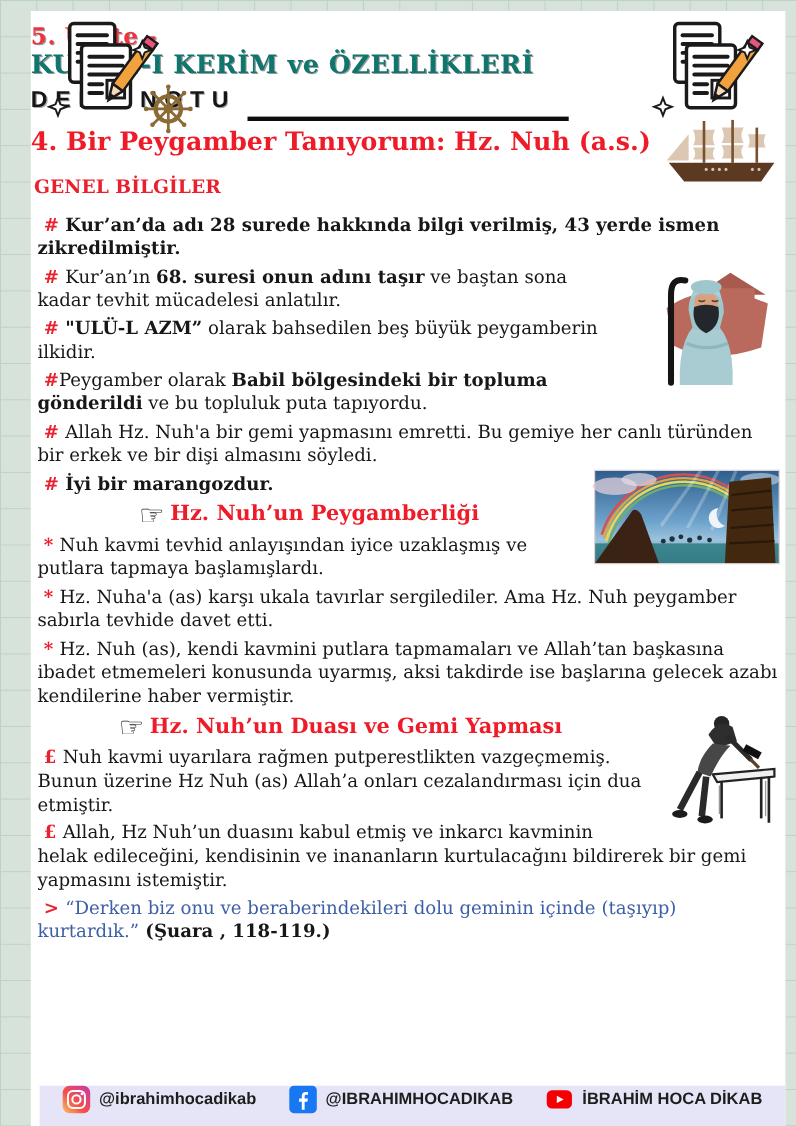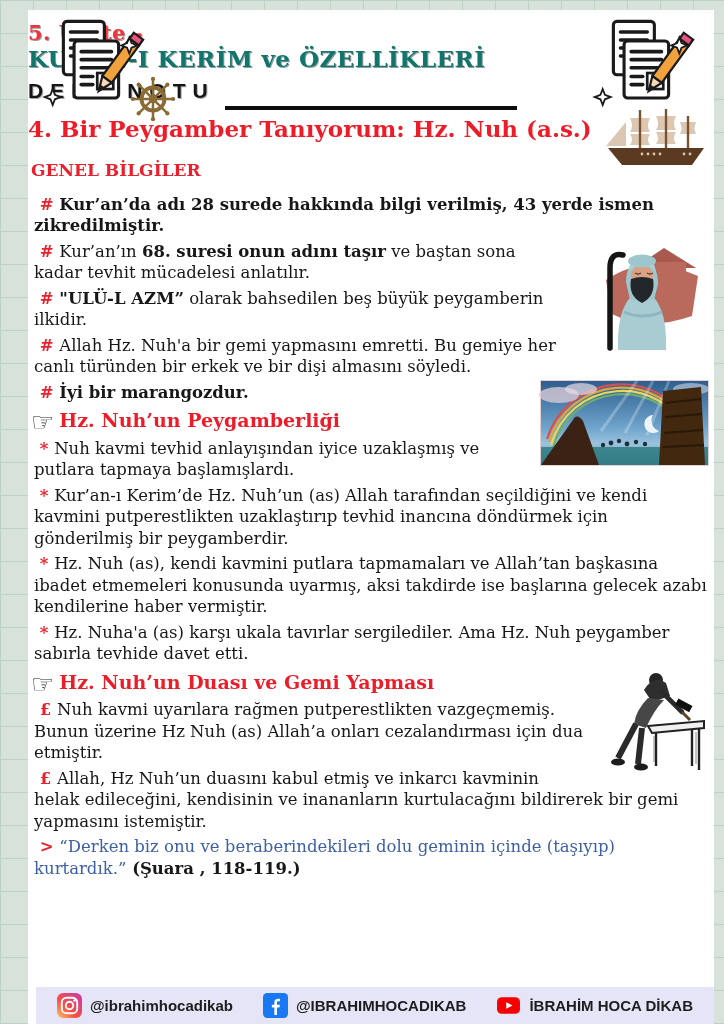--- a/index.html
+++ b/index.html
@@ -21,28 +21,28 @@
   .dersnotu{font-family:Liberation Sans, sans-serif;font-weight:bold;font-size:21px;color:#161616;
     letter-spacing:7px;margin-top:7px;text-shadow:1px 1px 0 #aaa}
   .bar{width:292px;height:4px;background:#0d0d0d;margin:3px auto 5px}
   .lesson{font-size:23px;font-weight:bold;color:#ee1c28}
   .content{padding:0 6px 0 3px;font-size:16.5px;line-height:21.5px}
   .gb{color:#e9212e;font-weight:bold;font-size:17px;margin:0 0 12px}
   .content p.note-line{margin:4px 0 1px;padding-left:3px}
   .bullet{color:#e9212e;font-weight:bold;white-space:pre}
   .b{font-weight:bold}
   .blue{color:#3c5fa6}
-  .sec-head{color:#ee1c28;font-weight:bold;font-size:19px;margin:7px 0 3px}
+  .sec-head{text-align:center;color:#ee1c28;font-weight:bold;font-size:19px;margin:7px 0 3px}
   .manicule{color:#1c1c1c;font-size:26px;font-weight:normal;vertical-align:-4px;margin-right:5px}
   .float-img{float:right;clear:right}
   .prophet{width:132px;height:112px;margin:0 0 2px 10px}
   .rainbow{width:167px;height:84px;margin:2px 0 4px 10px;outline:1px solid #e4cfd2}
   .carpenter{width:112px;height:108px;margin:0 0 0 8px}
   .footer{position:absolute;left:8px;right:0;bottom:0;height:37px;background:#e6e5f7;z-index:5;
-    display:flex;align-items:center;justify-content:center;gap:30px;
+    display:flex;align-items:flex-start;justify-content:center;gap:30px;
     font-family:"Liberation Sans",sans-serif;font-weight:bold;font-size:15px;color:#1d1d1d}
   .social{display:flex;align-items:center;gap:8px}
   .social svg{width:25px;height:25px;display:block}
   svg{overflow:visible}
 </style>
 </head>
 <body>
 
 <div class="grid"></div>
 
@@ -190,20 +190,21 @@
         <path d="M52 34 Q54 19 66 19 Q78 19 80 34 Q73 27 66 27 Q59 27 52 34 Z" fill="#aacfd6"></path>
         <ellipse cx="66" cy="23" rx="14" ry="6.5" fill="#9ec6cd"></ellipse>
         <path d="M59 35 q3 2 6 0 M71 35 q3 2 6 0" stroke="#5a3a28" stroke-width="1.4" fill="none"></path>
         <path d="M48 74 Q66 82 86 74" stroke="#8fb7bf" stroke-width="3" fill="none"></path>
       </svg>
     </div>
 
     <div>
         <p class="note-line"><span class="bullet"> # </span><span>Kur’an’ın </span><span class="b">68. suresi onun adını taşır</span><span> ve baştan sona kadar tevhit mücadelesi anlatılır.</span></p>
         <p class="note-line"><span class="bullet"> # </span><span class="b">"ULÜ-L AZM”</span><span> olarak bahsedilen beş büyük peygamberin ilkidir.</span></p>
+        <p class="note-line"><span class="bullet"> #</span><span>Peygamber olarak </span><span class="b">Babil bölgesindeki bir topluma gönderildi</span><span> ve bu topluluk puta tapıyordu.</span></p>
         <p class="note-line"><span class="bullet"> # </span><span>Allah Hz. Nuh'a bir gemi yapmasını emretti. Bu gemiye her canlı türünden bir erkek ve bir dişi almasını söyledi.</span></p>
       </div>
 
     <div class="float-img rainbow">
       <svg viewBox="0 0 167 84" preserveAspectRatio="none">
         <defs>
           <linearGradient id="sky" x1="0" y1="0" x2="0" y2="1">
             <stop offset="0" stop-color="#2d5e8d"></stop>
               <stop offset=".55" stop-color="#6ea3cc"></stop>
             <stop offset=".75" stop-color="#9cc3de"></stop>
@@ -246,23 +247,22 @@
     <div>
         <p class="note-line"><span class="bullet"> # </span><span class="b">İyi bir marangozdur.</span></p>
       </div>
 
     <div class="sec-head">
       <span class="manicule">☞</span><span>Hz. Nuh’un Peygamberliği</span>
     </div>
 
     <div>
         <p class="note-line"><span class="bullet"> * </span><span>Nuh kavmi tevhid anlayışından iyice uzaklaşmış ve putlara tapmaya başlamışlardı.</span></p>
-        <p class="note-line"><span class="bullet"> * </span><span>Kur’an-ı Kerim’de Hz. Nuh’un (as) Allah tarafından seçildiğini ve kendi kavmini putperestlikten uzaklaştırıp tevhid inancına döndürmek için gönderilmiş bir peygamberdir.</span></p>
+        <p class="note-line"><span class="bullet"> * </span><span>Hz. Nuha'a (as) karşı ukala tavırlar sergilediler. Ama Hz. Nuh peygamber sabırla tevhide davet etti.</span></p>
         <p class="note-line"><span class="bullet"> * </span><span>Hz. Nuh (as), kendi kavmini putlara tapmamaları ve Allah’tan başkasına ibadet etmemeleri konusunda uyarmış, aksi takdirde ise başlarına gelecek azabı kendilerine haber vermiştir.</span></p>
-        <p class="note-line"><span class="bullet"> * </span><span>Hz. Nuha'a (as) karşı ukala tavırlar sergilediler. Ama Hz. Nuh peygamber sabırla tevhide davet etti.</span></p>
       </div>
 
     <div class="float-img carpenter">
       <svg viewBox="0 0 112 108">
         <path d="M52 60 L108 55 L108 62 L56 67 Z" fill="#f1f1f1" stroke="#222" stroke-width="2"></path>
         <g stroke="#222" stroke-width="2.4" fill="none">
           <line x1="103" y1="62" x2="103" y2="104"></line>
             <line x1="96" y1="63" x2="96" y2="100"></line>
             <line x1="60" y1="67" x2="60" y2="100"></line>
         </g>

